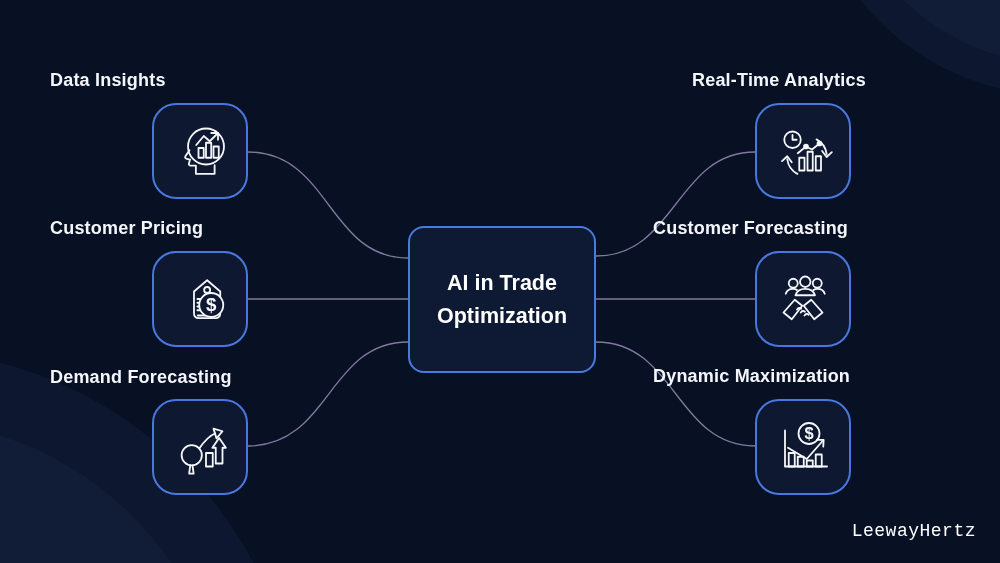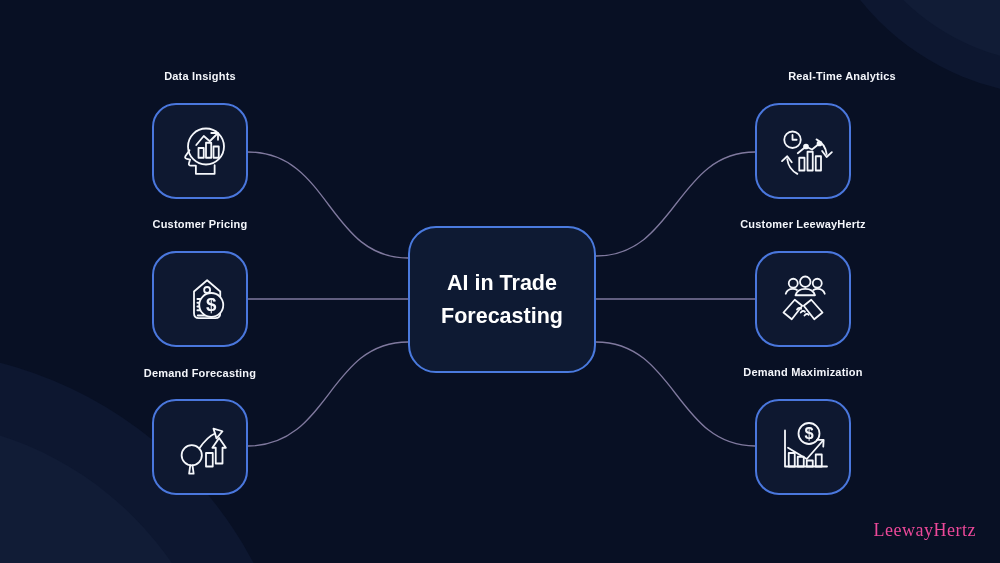--- a/index.html
+++ b/index.html
@@ -11,36 +11,36 @@
   .deco{position:absolute;border-radius:50%;}
   .deco.outer{background:#0d1730;}
   .deco.inner{background:#111c36;}
   #connectors{position:absolute;left:0;top:0;z-index:1;}
   .node-box{
     position:absolute;width:96px;height:96px;box-sizing:border-box;
     background:#0e1830;border:2px solid #4a77dd;border-radius:24px;
     display:flex;align-items:center;justify-content:center;z-index:2;
   }
   .node-label{
-    position:absolute;width:300px;text-align:center;z-index:2;
-    color:#f4f6fb;font-size:11px;font-weight:600;letter-spacing:.2px;
+    position:absolute;width:300px;z-index:2;
+    color:#f4f6fb;font-size:18px;font-weight:600;letter-spacing:.2px;
   }
   .col-left .node-label{left:50px;}
   .center-box{
     position:absolute;left:408px;top:226px;width:188px;height:147px;box-sizing:border-box;
-    background:#0e1a33;border:2.5px solid #4a7ade;border-radius:28px;
+    background:#0e1a33;border:2.5px solid #4a7ade;border-radius:16px;
     display:flex;flex-direction:column;align-items:center;justify-content:center;z-index:3;
   }
   .center-box span{
     color:#ffffff;font-size:21.5px;font-weight:600;line-height:33px;text-align:center;
   }
   .watermark{
     position:absolute;right:24px;bottom:22px;z-index:2;
-    font-family:Liberation Serif, serif;
-    color:#ec4899;font-size:18px;letter-spacing:.5px;
+    font-family:Liberation Mono, monospace;
+    color:#ffffff;font-size:18px;letter-spacing:.5px;
   }
   .icon svg{display:block;}
 </style>
 </head>
 <body>
 
 <div class="deco outer" style="left:804px;top:-416px;width:512px;height:512px;"></div>
 <div class="deco inner" style="left:836px;top:-384px;width:448px;height:448px;"></div>
 <div class="deco outer" style="left:-500px;top:350px;width:800px;height:800px;"></div>
 <div class="deco inner" style="left:-430px;top:420px;width:660px;height:660px;"></div>
@@ -49,21 +49,21 @@
   <path d="M248 152 C330 152 328 258 408 258"></path>
   <path d="M248 299 L408 299"></path>
   <path d="M248 446 C330 446 328 342 408 342"></path>
   <path d="M596 256 C676 256 676 152 755 152"></path>
   <path d="M596 299 L755 299"></path>
   <path d="M596 342 C676 342 676 446 755 446"></path>
 </svg>
 
 <div class="center-box">
   <span>AI in Trade</span>
-  <span>Forecasting</span>
+  <span>Optimization</span>
 </div>
 
 <div class="col-left">
   <div class="node-label" style="top:70px;">Data Insights</div>
   <div class="node-box icon" style="left:152px;top:103px;">
     <svg width="72" height="72" viewBox="0 0 96 96" fill="none" stroke="#f5f7fb" stroke-width="2.4" stroke-linecap="round" stroke-linejoin="round">
       <circle cx="56" cy="42" r="24"></circle>
       <path d="M34 47 L28.5 55 q-1.2 2.8 1.8 3.4 l4.5 1 -1.5 5 q-.8 3 2.6 3 h6.6 v11 h25 V67"></path>
       <rect x="46" y="44" width="7" height="13"></rect>
       <rect x="56" y="37" width="7" height="20"></rect>
@@ -110,36 +110,36 @@
       <path d="M34 26.5 v6.5 h5.5"></path>
       <rect x="43" y="57" width="7" height="17"></rect>
       <rect x="54" y="49" width="7" height="25"></rect>
       <rect x="65" y="55" width="7" height="19"></rect>
       <path d="M41 51 L52 42 L60 46 L70 38"></path>
       <circle cx="52" cy="42" r="2.6" fill="#f5f7fb"></circle>
       <circle cx="70" cy="38" r="2.6" fill="#f5f7fb"></circle>
     </svg>
   </div>
 
-  <div class="node-label" style="top:218px;left:653px;">Customer LeewayHertz</div>
+  <div class="node-label" style="top:218px;left:653px;">Customer Forecasting</div>
   <div class="node-box icon" style="left:755px;top:251px;">
     <svg width="72" height="72" viewBox="0 0 96 96" fill="none" stroke="#f5f7fb" stroke-width="2.4" stroke-linecap="round" stroke-linejoin="round">
       <circle cx="35" cy="27" r="6"></circle>
       <circle cx="51" cy="25" r="7"></circle>
       <circle cx="67" cy="27" r="6"></circle>
       <path d="M25 41 q2 -6.5 9.5 -6.5 q3.5 0 5.5 1.5"></path>
       <path d="M77 41 q-2 -6.5 -9.5 -6.5 q-3.5 0 -5.5 1.5"></path>
       <path d="M38 43 q2.5 -8.5 13 -8.5 q10.5 0 13 8.5 Z"></path>
       <path d="M22 66 L37 49 L47 57 L33 75 Z"></path>
       <path d="M74 66 L59 49 L49 57 L63 75 Z"></path>
       <path d="M40 62 q3 -3.5 5.5 -1 M45 66 q3 -3.5 5.5 -1 M50 70 q3 -3.5 5.5 -1"></path>
     </svg>
   </div>
 
-  <div class="node-label" style="top:366px;left:653px;">Demand Maximization</div>
+  <div class="node-label" style="top:366px;left:653px;">Dynamic Maximization</div>
   <div class="node-box icon" style="left:755px;top:399px;">
     <svg width="72" height="72" viewBox="0 0 96 96" fill="none" stroke="#f5f7fb" stroke-width="2.4" stroke-linecap="round" stroke-linejoin="round">
       <path d="M24 26 V74 H80"></path>
       <rect x="29" y="56" width="8" height="18"></rect>
       <rect x="41" y="61" width="8" height="13"></rect>
       <rect x="53" y="66" width="8" height="8"></rect>
       <rect x="65" y="58" width="8" height="16"></rect>
       <path d="M28 49 L53 64 L75 39"></path>
       <path d="M66.5 38.5 L75.5 38.5 L75 47.5"></path>
       <circle cx="56" cy="30" r="14"></circle>

